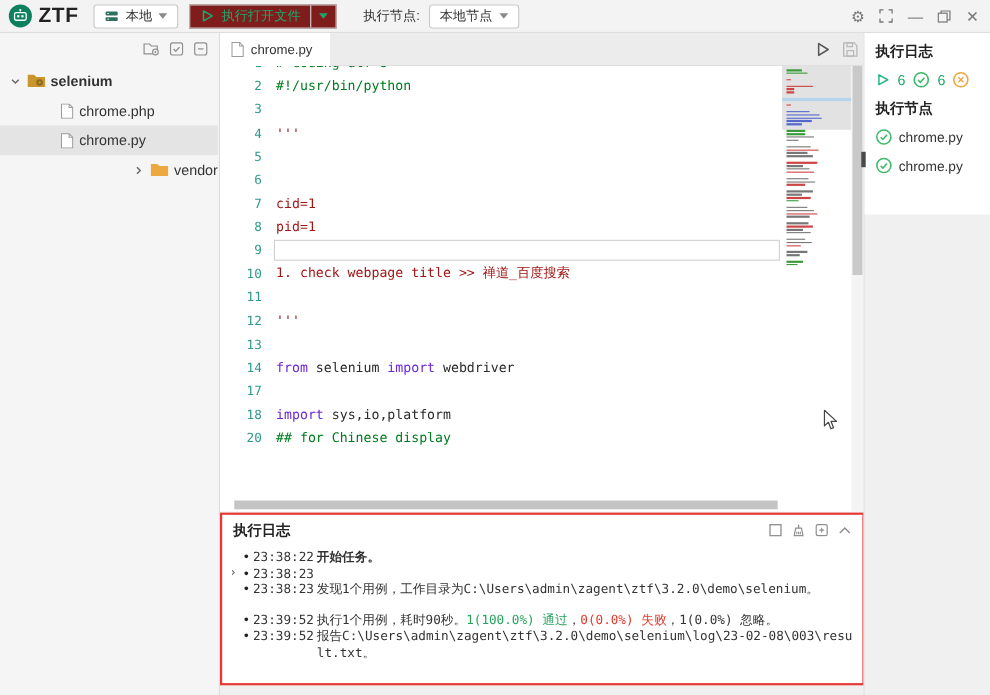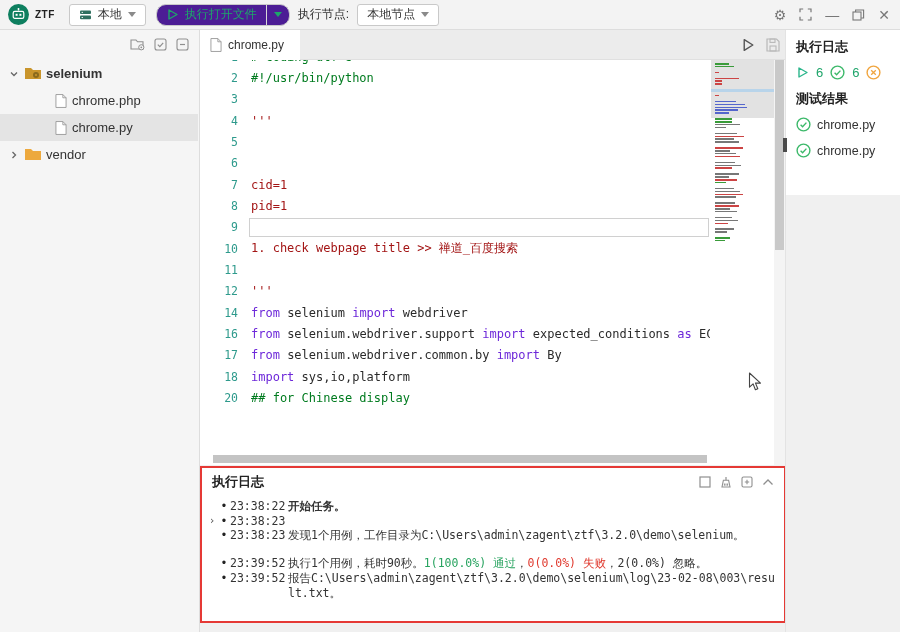--- a/index.html
+++ b/index.html
@@ -3,30 +3,30 @@
 <meta charset="utf-8">
 <style>
   * { margin:0; padding:0; box-sizing:border-box; }
   html,body { width:900px; height:632px; font-family:"Liberation Sans", sans-serif; }
   .window { position:relative; width:900px; height:632px; background:#f0f0f0; overflow:hidden; font-size:12px; color:#333; }
 
   
   .topbar { position:absolute; left:0; top:0; width:900px; height:30px; background:#f3f3f3; border-bottom:1px solid #ddd; display:flex; align-items:center; padding:0 10px 0 8px; }
   .logo { display:flex; align-items:center; gap:6px; }
   .logo-badge { width:21px; height:21px; border-radius:50%; background:#0e7f5f; display:flex; align-items:center; justify-content:center; }
-  .logo-text { font-weight:bold; font-size:10px; letter-spacing:.5px; color:#222; }
+  .logo-text { font-weight:bold; font-size:19px; letter-spacing:.5px; color:#222; }
   .tb-btn { display:flex; align-items:center; gap:6px; background:#fff; border:1px solid #c9c9c9; border-radius:3px; height:22px; padding:0 9px; margin-left:14px; cursor:default; }
   .tb-btn .lbl { font-size:12px; color:#333; }
-  .split-btn { display:flex; align-items:stretch; background:#4c1d95; border:1px solid #c9c9c9; border-radius:10px; height:22px; margin-left:10px; }
+  .split-btn { display:flex; align-items:stretch; background:#7f1d1d; border:1px solid #c9c9c9; border-radius:0; height:22px; margin-left:10px; }
   .split-main { display:flex; align-items:center; gap:6px; padding:0 9px; }
   .split-main .lbl { font-size:12px; color:#1ea56a; }
   .split-caret { display:flex; align-items:center; padding:0 7px; border-left:1px solid #d8d8d8; }
   .caret { width:0; height:0; border-left:4px solid transparent; border-right:4px solid transparent; border-top:5px solid #8a8a8a; }
   .caret.teal { border-top-color:#1ea56a; }
-  .node-label { margin-left:8px; font-size:12px; color:#333; }
+  .node-label { margin-left:24px; font-size:12px; color:#333; }
   .win-controls { margin-left:auto; display:flex; align-items:center; gap:13px; color:#777; }
   .win-controls .glyph { font-size:14px; line-height:1; cursor:default; }
   .gear-glyph { font-size:15px; }
 
   
   .sidebar { position:absolute; left:0; top:30px; width:200px; height:602px; background:#f5f5f5; border-right:1px solid #ddd; }
   .side-tools { position:absolute; top:8px; right:10px; display:flex; gap:9px; }
   .tree { position:absolute; top:30px; left:0; right:1px; }
   .tree-row { height:27px; display:flex; align-items:center; gap:5px; cursor:default; font-size:13px; color:#333; }
   .tree-row.selected { background:#e4e4e4; }
@@ -212,21 +212,21 @@
         <div class="tree-row selected" style="padding-left: 38px;">
           <span class="twisty"></span>
           <span>
             <svg width="12" height="14" viewBox="0 0 13 15">
               <path d="M1 .5h7.5L12 4v10.5H1z" fill="#fff" stroke="#9a9a9a"></path>
               <path d="M8.5.5V4H12" fill="none" stroke="#9a9a9a"></path>
             </svg>
           </span>
           <span>chrome.py</span>
         </div>
-        <div class="tree-row" style="padding-left: 8px;">
+        <div class="tree-row" style="padding-left: 8px; justify-content: flex-end;">
           <span class="twisty">
             <svg width="10" height="10" viewBox="0 0 10 10">
               <path d="M3.5 2l3 3-3 3" stroke="#666" fill="none" stroke-width="1.3"></path>
             </svg>
           </span>
           <span>
             <svg width="16" height="13" viewBox="0 0 16 13">
               <path fill="#eda93e" d="M0 1h6l2 2h8v9H0z"></path>
             </svg>
           </span>
@@ -307,30 +307,29 @@
             </div>
             <div class="code-line">
               <span class="ln">11</span>
               <span class="code"></span>
             </div>
             <div class="code-line">
               <span class="ln">12</span>
               <span class="code"><span class="tok-string">'''</span></span>
             </div>
             <div class="code-line">
+              <span class="ln">13</span>
+              <span class="code"></span>
+            </div>
+            <div class="code-line">
               <span class="ln">14</span>
               <span class="code"><span class="tok-keyword">from</span><span class="tok-plain"> selenium </span><span class="tok-keyword">import</span><span class="tok-plain"> webdriver</span></span>
             </div>
             <div class="code-line">
-              <span class="ln">16</span>
-              <span class="code"><span class="tok-keyword">from</span><span class="tok-plain"> selenium.webdriver.support </span><span class="tok-keyword">import</span><span class="tok-plain"> expected_conditions </span><span class="tok-keyword">as</span><span class="tok-plain"> EC</span></span>
-            </div>
-            <div class="code-line">
               <span class="ln">17</span>
-              <span class="code"><span class="tok-keyword">from</span><span class="tok-plain"> selenium.webdriver.common.by </span><span class="tok-keyword">import</span><span class="tok-plain"> By</span></span>
             </div>
             <div class="code-line">
               <span class="ln">18</span>
               <span class="code"><span class="tok-keyword">import</span><span class="tok-plain"> sys,io,platform</span></span>
             </div>
             <div class="code-line">
               <span class="ln">20</span>
               <span class="code"><span class="tok-comment">## for Chinese display</span></span>
             </div>
           </div>
@@ -435,21 +434,21 @@
           <div class="log-entry">
             <span class="exp"></span>
             <span class="bullet">•</span>
             <span class="time">23:38:23</span>
             <span class="msg"><span class="seg-plain">发现1个用例，工作目录为C:\Users\admin\zagent\ztf\3.2.0\demo\selenium。</span></span>
           </div>
           <div class="log-entry gap">
             <span class="exp"></span>
             <span class="bullet">•</span>
             <span class="time">23:39:52</span>
-            <span class="msg"><span class="seg-plain">执行1个用例，耗时90秒。</span><span class="seg-green">1(100.0%)</span><span class="seg-plain"> </span><span class="seg-greenu">通过</span><span class="seg-plain">，</span><span class="seg-red">0(0.0%)</span><span class="seg-plain"> </span><span class="seg-red">失败</span><span class="seg-plain">，2(0.0%) 忽略。</span></span>
+            <span class="msg"><span class="seg-plain">执行1个用例，耗时90秒。</span><span class="seg-green">1(100.0%)</span><span class="seg-plain"> </span><span class="seg-greenu">通过</span><span class="seg-plain">，</span><span class="seg-red">0(0.0%)</span><span class="seg-plain"> </span><span class="seg-red">失败</span><span class="seg-plain">，1(0.0%) 忽略。</span></span>
           </div>
           <div class="log-entry">
             <span class="exp"></span>
             <span class="bullet">•</span>
             <span class="time">23:39:52</span>
             <span class="msg"><span class="seg-plain">报告C:\Users\admin\zagent\ztf\3.2.0\demo\selenium\log\23-02-08\003\result.txt。</span></span>
           </div>
         </div>
     </div>
   </div>
@@ -472,21 +471,21 @@
             </svg>
         </span>
         <span class="stats-num">6</span>
         <span>
           <svg width="15" height="15" viewBox="0 0 15 15">
               <circle cx="7.5" cy="7.5" r="6.4" fill="none" stroke="#f0a53f" stroke-width="1.4"></circle>
               <path d="M5.2 5.2l4.6 4.6 M9.8 5.2l-4.6 4.6" stroke="#f0a53f" stroke-width="1.3"></path>
             </svg>
         </span>
       </div>
-      <div class="rp-title">测试结果</div>
+      <div class="rp-title">执行节点</div>
       <div id="test-results">
           <div class="result-row">
             <span>
               <svg width="15" height="15" viewBox="0 0 15 15">
                 <circle cx="7.5" cy="7.5" r="6.4" fill="none" stroke="#3cb96a" stroke-width="1.4"></circle>
                 <path d="M4.6 7.8l2 2 3.8-4.2" fill="none" stroke="#3cb96a" stroke-width="1.4"></path>
               </svg>
             </span>
             <span>chrome.py</span>
           </div>

